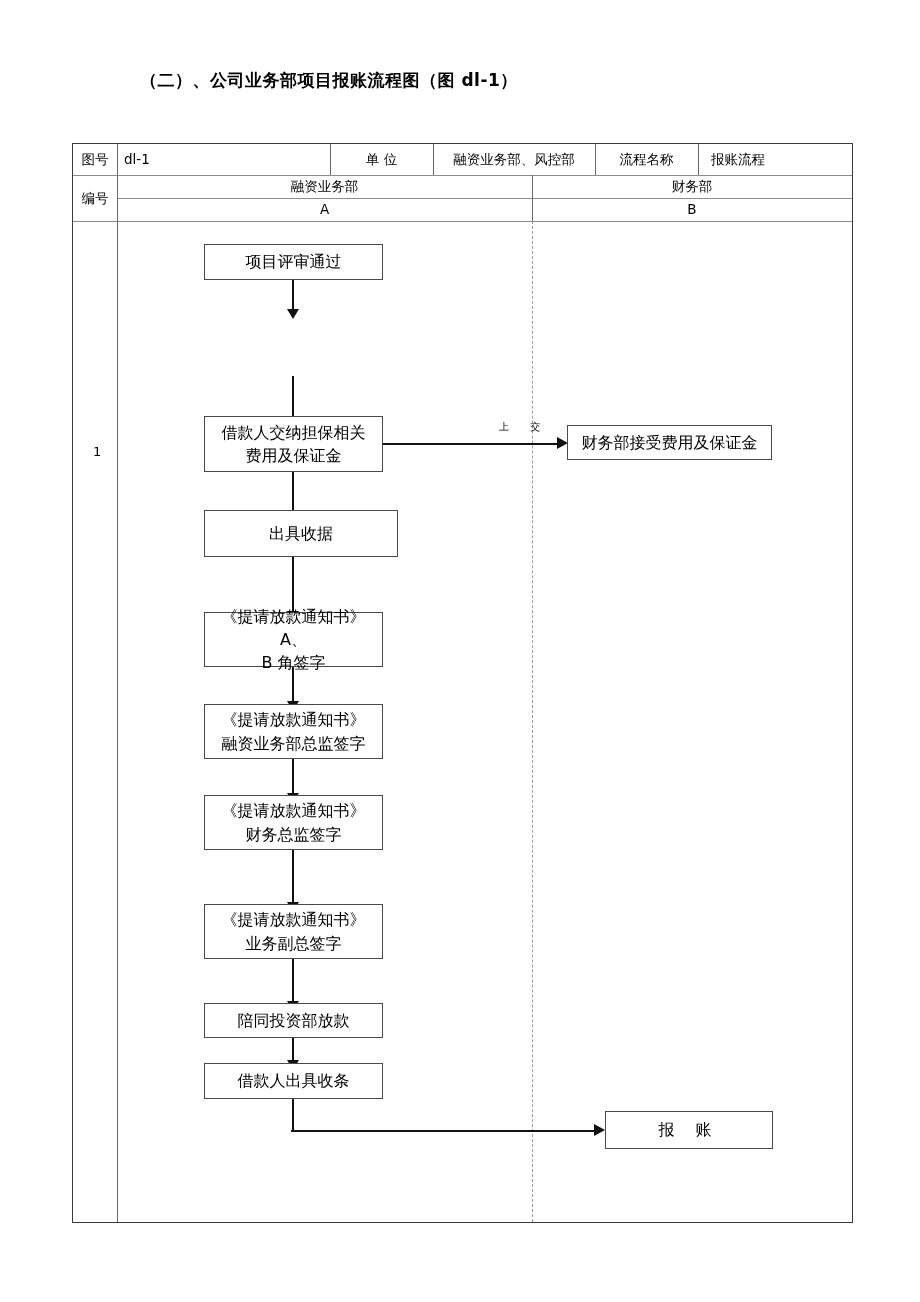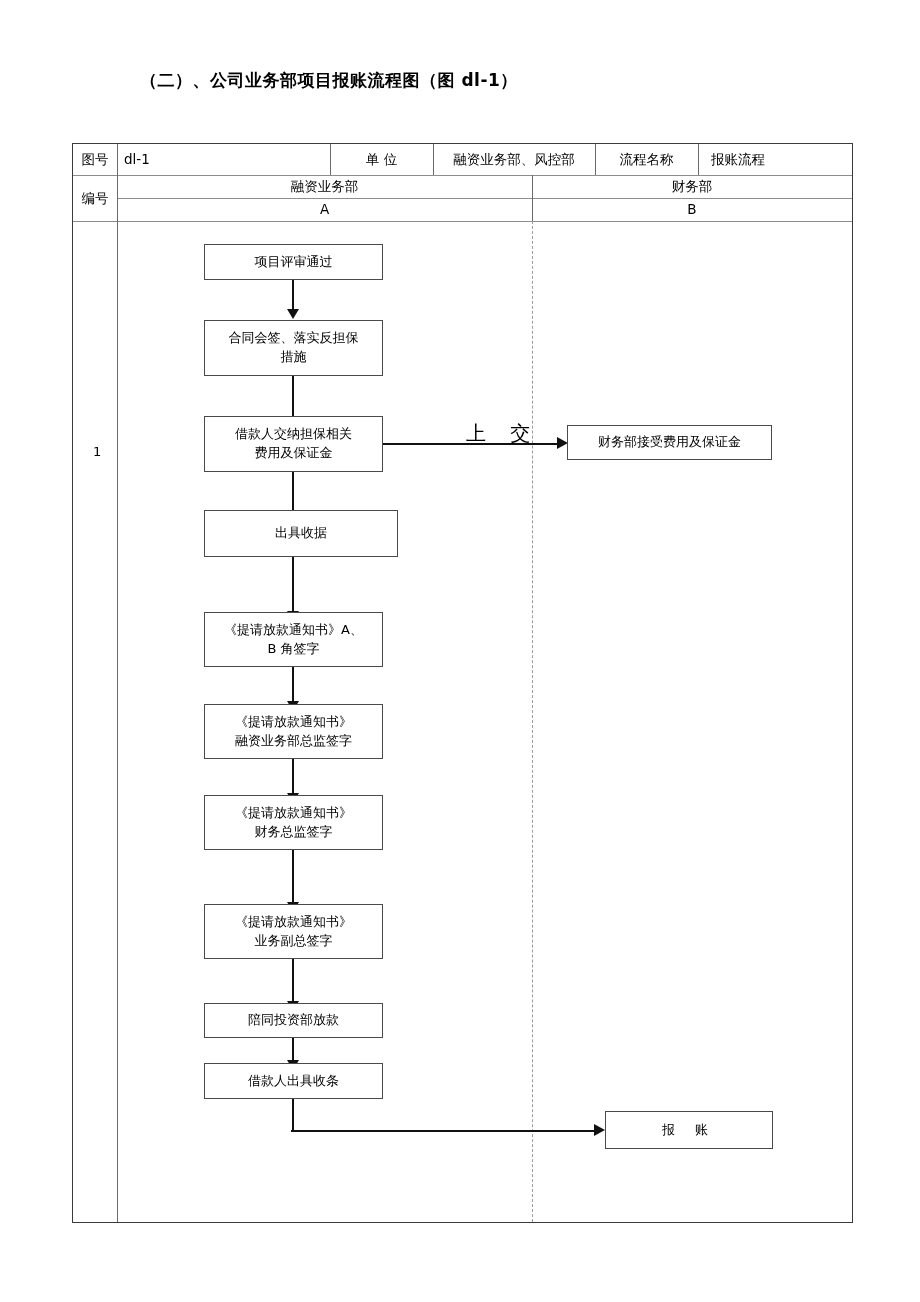--- a/index.html
+++ b/index.html
@@ -78,21 +78,21 @@
   
   .node {
     position: absolute;
     box-sizing: border-box;
     border: 1.4px solid #4a4a4a;
     background: #ffffff;
     display: flex;
     align-items: center;
     justify-content: center;
     text-align: center;
-    font-size: 13px;
+    font-size: 16px;
     line-height: 1.45;
     padding: 9px 5px;
     font-family: "DejaVu Sans", "Liberation Sans", sans-serif;
   }
   .node span { display: block; }
 
   
   .vline {
     position: absolute;
     width: 0;
@@ -113,23 +113,24 @@
   .arrow-right {
     position: absolute;
     width: 0; height: 0;
     border-top: 6px solid transparent;
     border-bottom: 6px solid transparent;
     border-left: 11px solid #111;
   }
 
   .edge-label {
     position: absolute;
-    font-size: 20px;
+    font-size: 10px;
     letter-spacing: 9px;
     white-space: nowrap;
+    margin-left: 33px;
   }
 
   .seq-no {
     position: absolute;
     font-size: 13px;
   }
 </style>
 </head>
 <body>
 
@@ -166,24 +167,20 @@
   <div class="seq-no" style="left:20px; top:300px;">1</div>
 
   <div id="lane-divider"></div>
 
   <div class="node" style="left:131px; top:100px; width:179px; height:36px;">
     <span>项目评审通过</span>
   </div>
   <div class="vline" style="left:219px; top:136px; height:31px;"></div>
   <div class="arrow-down" style="left:214px; top:165px;"></div>
 
-  <div class="node" style="left:131px; top:176px; width:179px; height:56px; flex-direction:column;">
-    <span>合同会签、落实反担保</span>
-    <span>措施</span>
-  </div>
   <div class="vline" style="left:219px; top:232px; height:45px;"></div>
   <div class="arrow-down" style="left:214px; top:275px;"></div>
 
   <div class="node" style="left:131px; top:272px; width:179px; height:56px; flex-direction:column;">
     <span>借款人交纳担保相关</span>
     <span>费用及保证金</span>
   </div>
 
   <div class="hline" style="left:310px; top:299px; width:176px;"></div>
   <div class="arrow-right" style="left:484px; top:293px;"></div>

